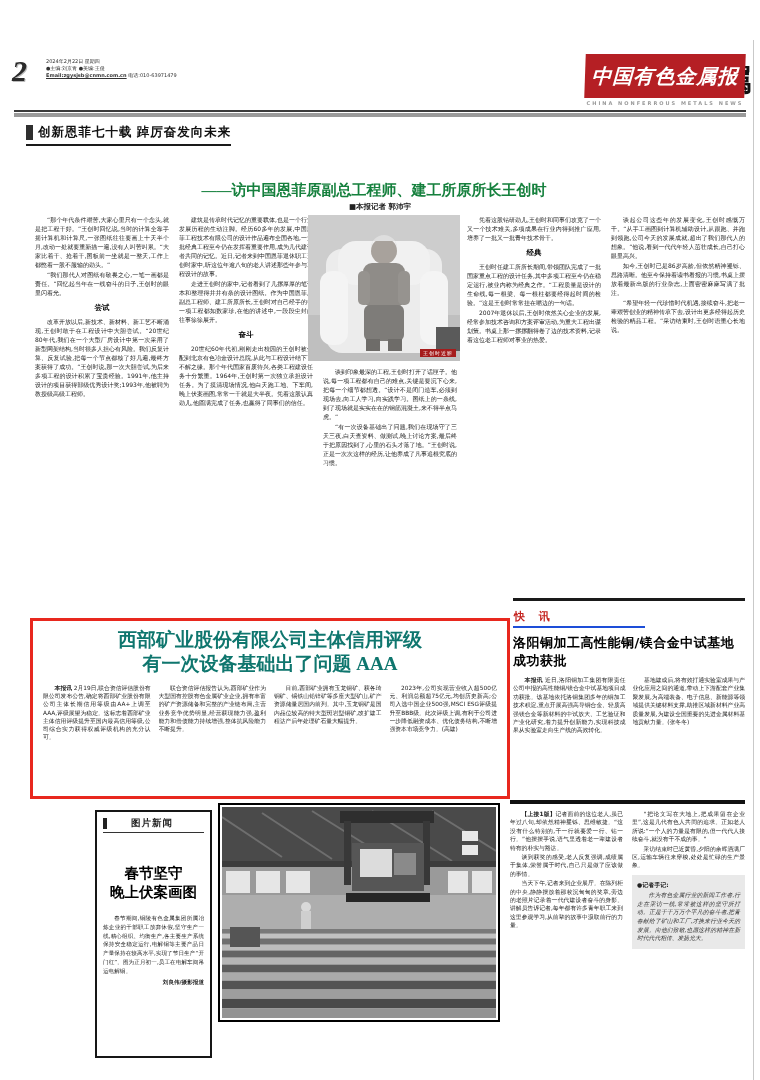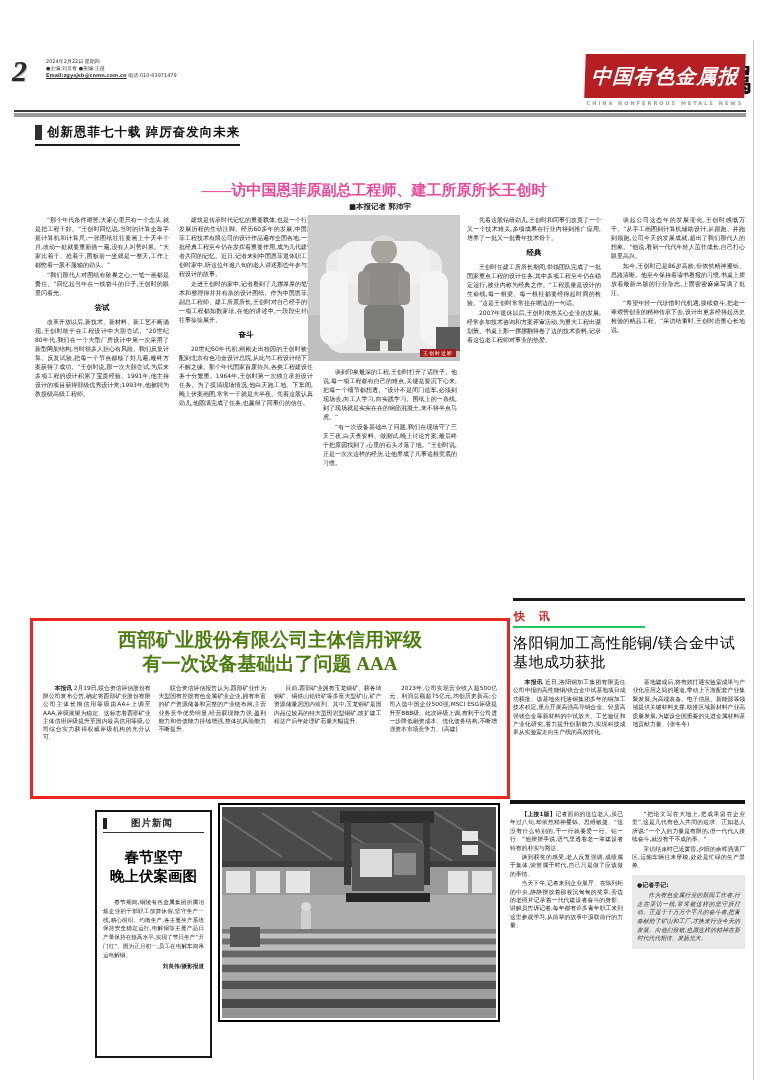--- a/index.html
+++ b/index.html
@@ -17,64 +17,64 @@
   .hinfo .mail { text-decoration:underline; font-weight:bold; }
   .sectitle { left:0; right:0; top:60px; text-align:right; font:900 30px "Liberation Serif","DejaVu Serif",serif; letter-spacing:8px; color:#111; }
   .logobox { left:585px; top:54px; width:160px; height:44px; background:#b51f24; color:#fff;
     display:flex; align-items:center; justify-content:center;
     font:italic 900 20px "Liberation Serif","DejaVu Serif",serif; letter-spacing:1px; transform:skewX(-2deg); }
   .logosub { left:585px; top:100px; width:160px; text-align:center; font-size:5px; letter-spacing:2px; color:#9a9a9a; font-weight:bold; }
   .hrule { left:14px; top:110px; width:732px; height:7px;
     background:linear-gradient(#3a3a3a 0 2px,#ffffff 2px 3px,#9a9a9a 3px 7px); }
 
   
-  .kicker { left:35px; top:124px; display:flex; align-items:center; gap:5px;
+  .kicker { left:26px; top:124px; display:flex; align-items:center; gap:5px;
     border-bottom:2px solid #1a1a1a; padding-bottom:3px; }
   .kicker .tab { width:7px; height:15px; background:#2f2f2f; }
   .kicker .ktext { font:bold 12.5px "Liberation Serif","DejaVu Serif",serif; color:#111; letter-spacing:1px; }
   .mainhead { left:0; right:0; top:142px; text-align:center; font:900 30px "Liberation Serif","DejaVu Serif",serif; letter-spacing:2px; color:#0d0d0d; }
-  .subhead { left:0; right:12px; top:181px; text-align:center; font:bold 15px "Liberation Serif","DejaVu Serif",serif; color:#ec4899; }
+  .subhead { left:0; right:12px; top:181px; text-align:center; font:bold 15px "Liberation Serif","DejaVu Serif",serif; color:#15803d; }
   .byline { left:0; right:0; top:202px; text-align:center; font-size:7.5px; color:#222; font-weight:bold; }
 
   
   .bodycols { left:35px; top:215px; width:710px; display:flex; gap:10px; }
   .bcol { flex:1; font-size:6px; line-height:9px; text-align:justify; color:#222; height:400px; overflow:hidden; }
   .bcol p { text-indent:2em; margin-bottom:1px; }
   .bcol .csub { text-indent:0; text-align:center; font-weight:900; font-size:7.5px; margin:6px 0 5px; color:#000; }
   .bcol.c3 { padding-top:152px; }
   .bcol.c5 { height:378px; }
 
   
   .portrait { left:308px; top:215px; width:152px; height:146px; background:#cfcfcf; overflow:hidden; }
   .pcap { position:absolute; bottom:4px; right:4px; background:#a51c1c; color:#fff; font-size:5px; padding:1px 3px; letter-spacing:1px; }
 
   
   .redbox { left:30px; top:618px; width:480px; height:181px; border:3px solid #e8281e; background:#fff; padding:7px 10px 6px; }
-  .rb-h { text-align:center; font:900 19px "Liberation Serif","DejaVu Serif",serif; line-height:24px; color:#4d7c0f; }
+  .rb-h { text-align:center; font:900 19px "Liberation Serif","DejaVu Serif",serif; line-height:24px; color:#0f766e; }
   .rb-cols { display:flex; gap:8px; margin-top:8px; }
   .rb-col { flex:1; font-size:5.8px; line-height:8.2px; text-align:justify; color:#222; height:96px; overflow:hidden; }
   .rb-col p { text-indent:2em; }
   .rb-col .lead { font-weight:900; }
 
   
   .kxbar { left:513px; top:598px; width:232px; height:3px; background:#1a1a1a; }
   .kuaixun { left:513px; top:605px; width:232px; }
-  .kx-label { display:inline-block; color:#c4231f; font-weight:900; font-size:11px; letter-spacing:5px; border-bottom:2px solid #22c55e; padding:0 90px 2px 1px; }
-  .kx-head { font-weight:400; font-size:15px; margin-top:6px; color:#000; letter-spacing:.5px; }
+  .kx-label { display:inline-block; color:#c4231f; font-weight:900; font-size:11px; letter-spacing:5px; border-bottom:2px solid #1d4ed8; padding:0 90px 2px 1px; }
+  .kx-head { font-weight:700; font-size:13px; margin-top:6px; color:#000; letter-spacing:.5px; }
   .kx-cols { display:flex; gap:7px; margin-top:6px; }
   .kx-col { flex:1; font-size:5.8px; line-height:8.4px; text-align:justify; color:#222; height:168px; overflow:hidden; }
   .kx-col p { text-indent:2em; }
   .kx-col .lead { font-weight:900; }
 
   
   .pnbox { left:95px; top:810px; width:117px; height:248px; border:2px solid #161616; background:#fff; padding:5px 6px; }
   .pn-label { display:flex; align-items:center; gap:4px; border-bottom:1.5px solid #333; padding-bottom:2px; }
   .pn-label .tab { width:4px; height:11px; background:#222; }
   .pn-label .t { font-weight:900; font-size:9.5px; letter-spacing:1px;margin-left:20px; }
-  .pn-title { text-align:center; font:900 14.5px "Liberation Serif","DejaVu Serif",serif; line-height:19px; margin:15px 0 12px; color:#000; }
+  .pn-title { text-align:center; font:900 14.5px "Liberation Serif","DejaVu Serif",serif; line-height:19px; margin:31px 0 12px; color:#000; }
   .pn-body { font-size:5.6px; line-height:8.8px; text-align:justify; color:#222; }
   .pn-body p { text-indent:2em; }
   .pn-credit { text-align:right; font-weight:900; font-size:5.6px; margin-top:3px; }
 
   
   .factory { left:218px; top:803px; width:282px; height:219px; border:2px solid #000; background:#fff; padding:2px; }
   .factory svg { display:block; width:100%; height:100%; }
 
   
   .contbar { left:510px; top:800px; width:235px; height:4px; background:#111; }

